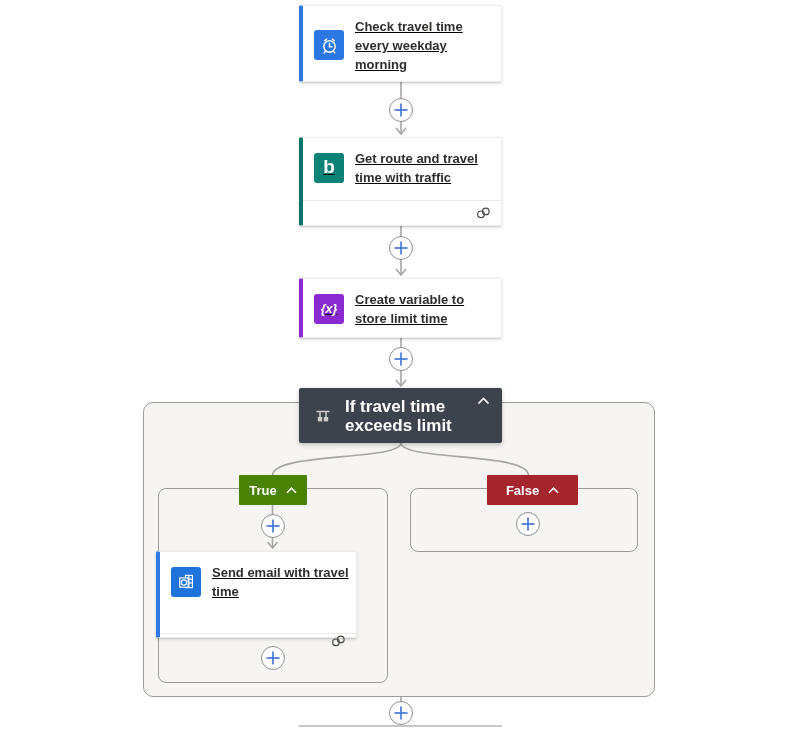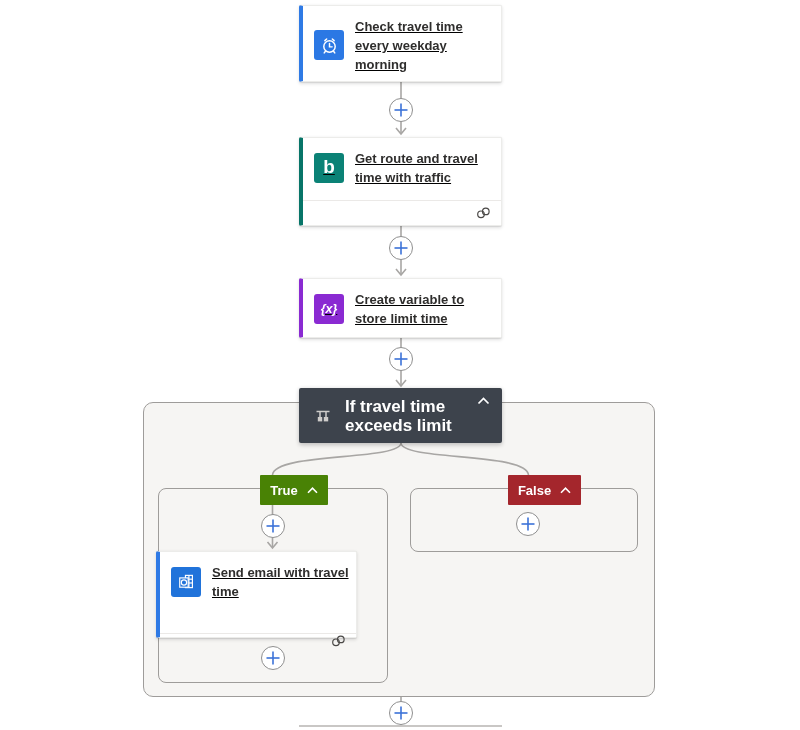--- a/index.html
+++ b/index.html
@@ -64,24 +64,24 @@
   }
   .condition-title{
     font-size:17px;font-weight:600;color:#ffffff;line-height:19px;white-space:pre-line;width:118px;
   }
   .condition-chevron{position:absolute;top:9px;right:12px;}
 
   
   .branch-badge{
     position:absolute;top:475px;height:30px;box-sizing:border-box;z-index:2;cursor:pointer;
     display:flex;align-items:center;justify-content:center;gap:9px;
-    color:#fff;font-size:13px;font-weight:700;border-radius:1px;margin-left:21px;
+    color:#fff;font-size:13px;font-weight:700;border-radius:1px;
   }
   .badge-true {left:239px;width:68px;background:#498205;}
-  .badge-false{left:487px;width:73px;background:#a4262c;}
+  .badge-false{left:487px;width:91px;background:#a4262c;}
 
   
   .plus{
     position:absolute;width:24px;height:24px;border-radius:50%;box-sizing:border-box;
     background:#fff;border:1px solid #8f8f8f;z-index:3;cursor:pointer;
     display:flex;align-items:center;justify-content:center;
     transform:translate(-50%,-50%);
   }
 
   

